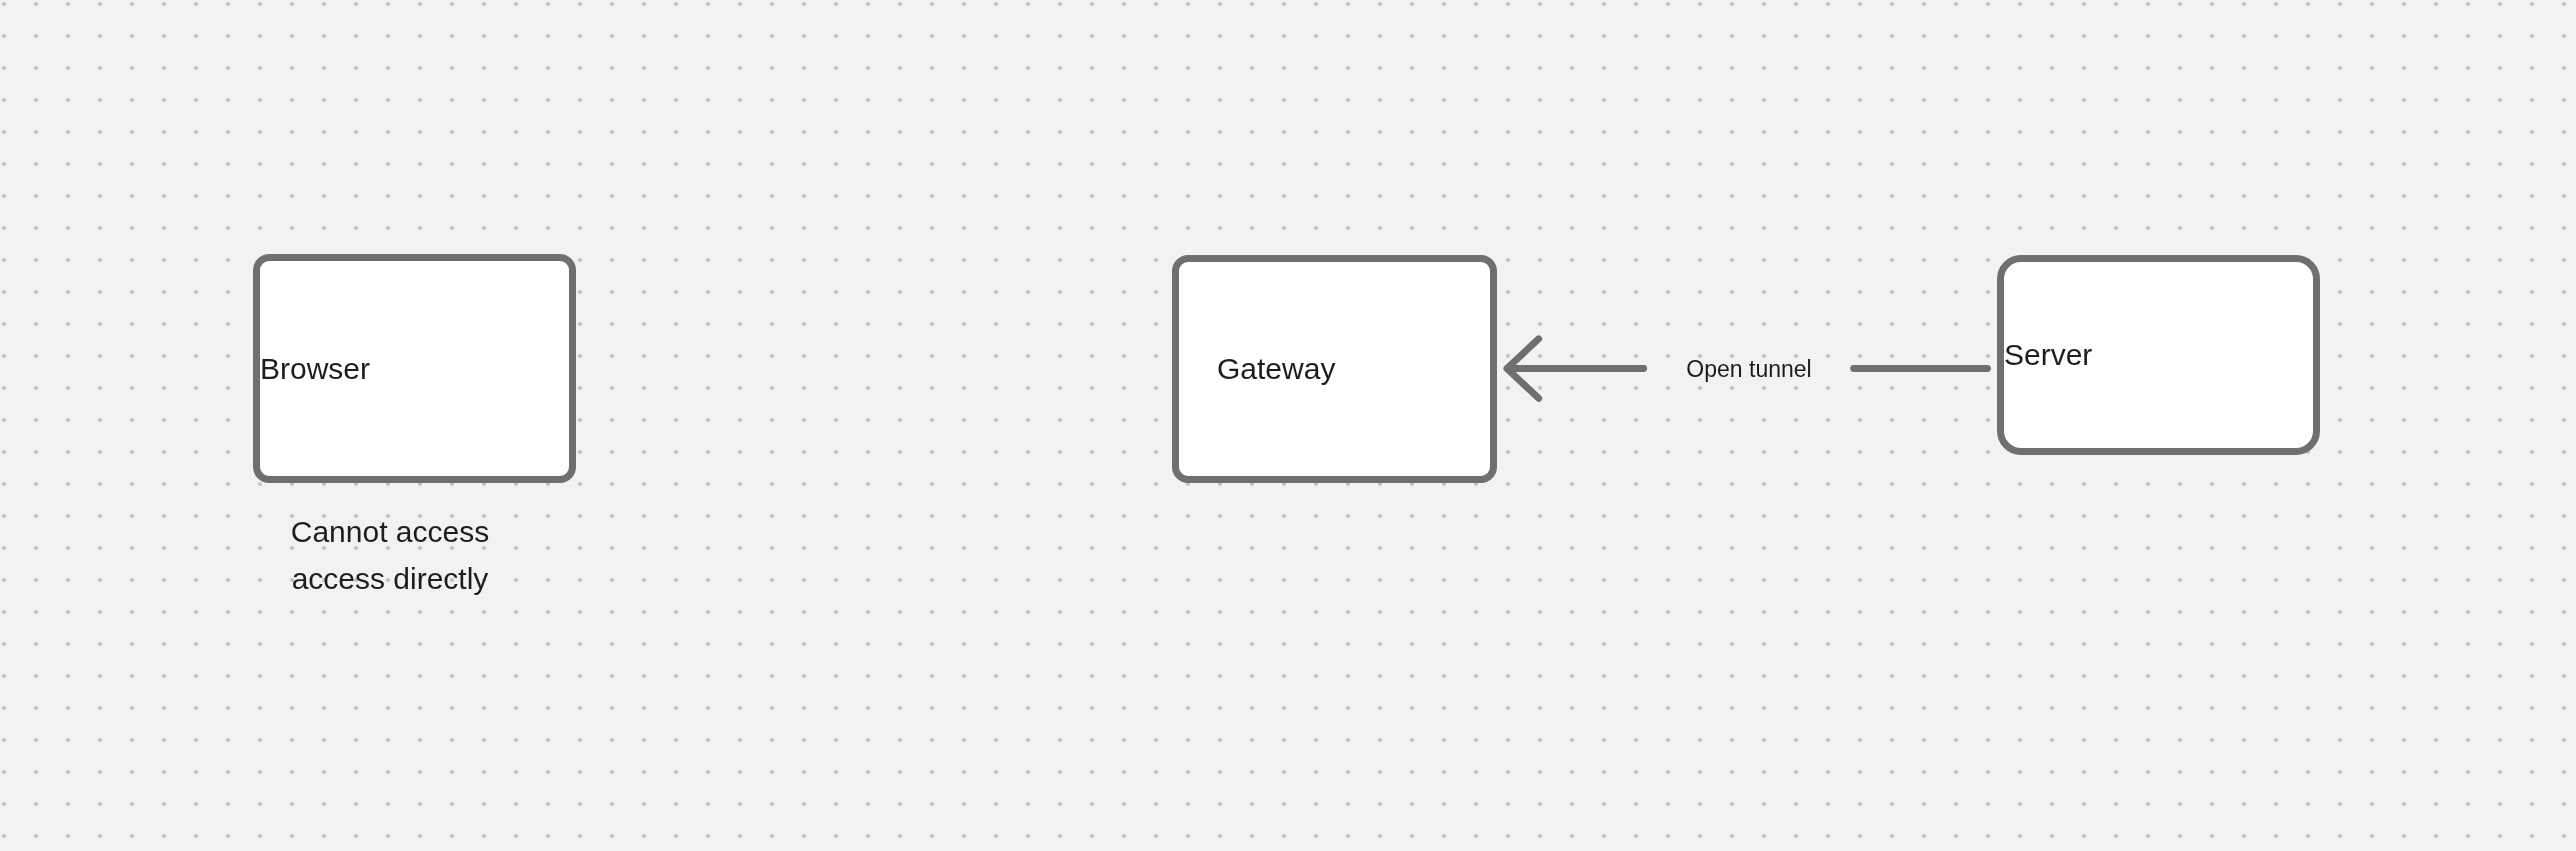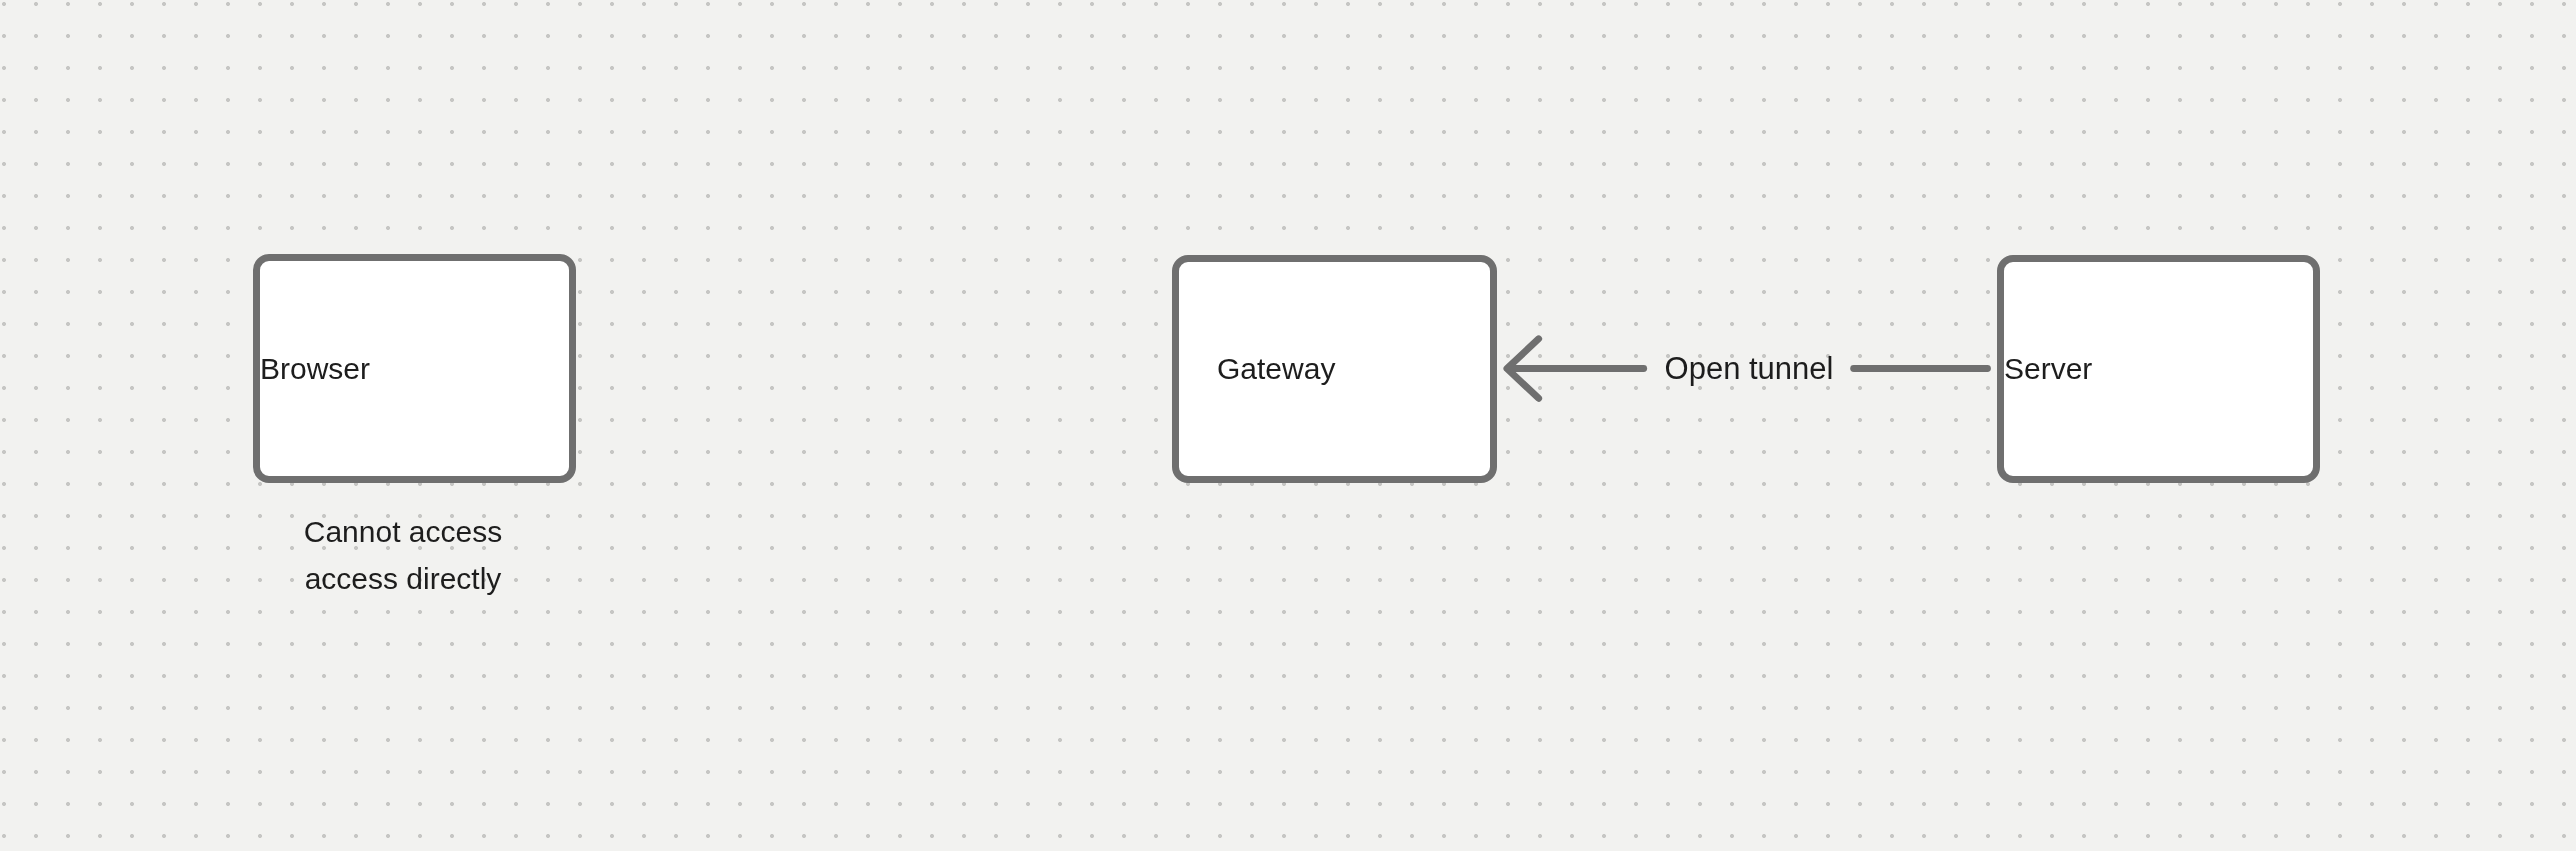--- a/index.html
+++ b/index.html
@@ -25,47 +25,47 @@
     border: 7px solid #6f6f6f;
     border-radius: 16px;
     display: flex;
     align-items: center;
     justify-content: flex-start;
     font-size: 30px;
     color: #1d1d1d;
   }
   #node-browser { left: 253px;  top: 254px; width: 323px; height: 229px; }
   #node-gateway { left: 1172px; top: 255px; width: 325px; height: 228px; padding-left: 38px; }
-  #node-server  { left: 1997px; top: 255px; width: 323px; height: 228px; }
+  #node-server  { left: 1997px; top: 255px; width: 323px; height: 200px; border-radius: 24px; }
 
   .arrow-layer {
     position: absolute;
     left: 0; top: 0;
     width: 2576px;
     height: 851px;
   }
   .arrow-layer path {
     stroke: #6f6f6f;
     stroke-width: 7;
     stroke-linecap: round;
     stroke-linejoin: round;
     fill: none;
   }
   .edge-label {
     position: absolute;
     left: 1749px;
     top: 369px;
     transform: translate(-50%, -50%);
-    font-size: 31px;
+    font-size: 23px;
     white-space: nowrap;
     color: #1d1d1d;
   }
   .caption {
     position: absolute;
-    left: 403px;
+    left: 390px;
     top: 508px;
     transform: translateX(-50%);
     text-align: center;
     font-size: 30px;
     line-height: 47px;
     color: #1d1d1d;
   }
   .caption span { display: block; white-space: nowrap; }
 </style>
 </head>

